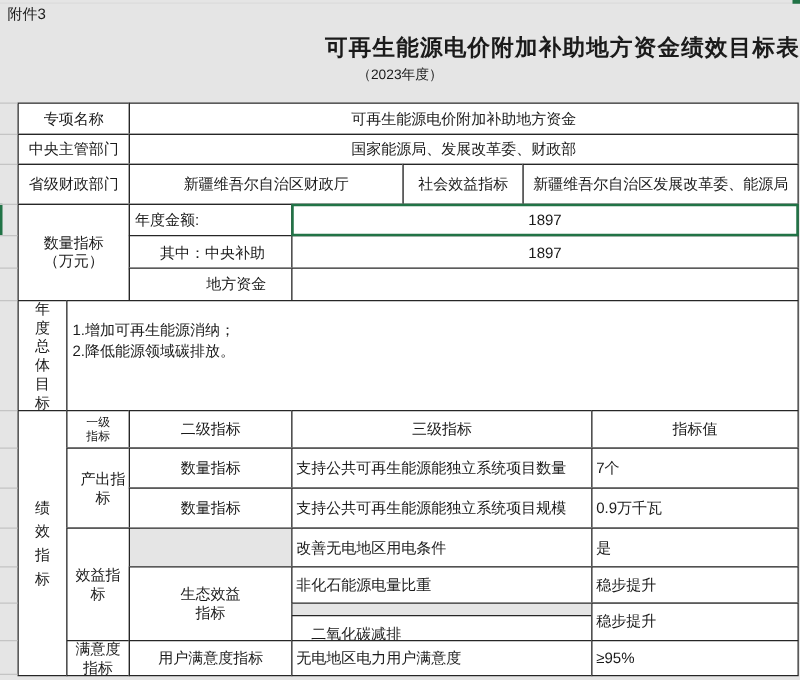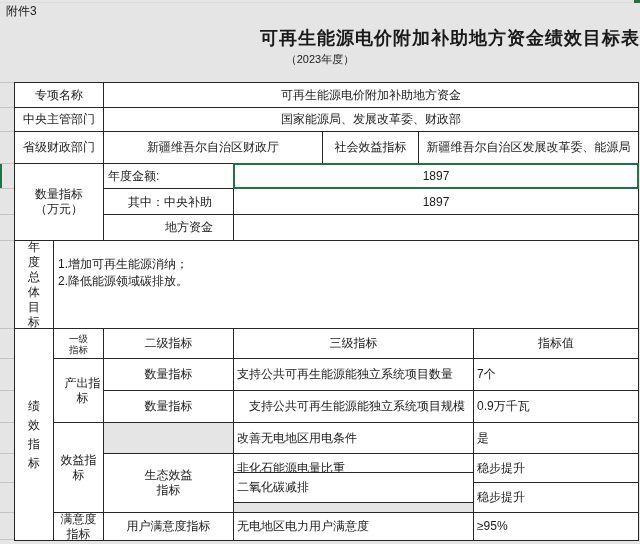--- a/index.html
+++ b/index.html
@@ -92,34 +92,34 @@
     <div class="c" style="left:219px;top:246px;width:241px;height:31px">三级指标</div>
     <div class="c" style="left:459px;top:246px;width:166px;height:31px">指标值</div>
 
     <div class="c" style="left:39px;top:276px;width:59px;height:65px">
       <div class="wrap3">产出指标</div>
     </div>
     <div class="c" style="left:89px;top:276px;width:131px;height:33px">数量指标</div>
     <div class="c al" style="left:219px;top:276px;width:241px;height:33px;padding-left:3px">支持公共可再生能源能独立系统项目数量</div>
     <div class="c al" style="left:459px;top:276px;width:166px;height:33px;padding-left:3px">7个</div>
     <div class="c" style="left:89px;top:308px;width:131px;height:33px">数量指标</div>
-    <div class="c al" style="left:219px;top:308px;width:241px;height:33px;padding-left:15px">支持公共可再生能源能独立系统项目规模</div>
+    <div class="c al" style="left:219px;top:308px;width:241px;height:33px;padding-left:3px">支持公共可再生能源能独立系统项目规模</div>
     <div class="c al" style="left:459px;top:308px;width:166px;height:33px;padding-left:3px">0.9万千瓦</div>
 
     <div class="c" style="left:39px;top:340px;width:51px;height:91px">
       <div class="wrap3">效益指标</div>
     </div>
     <div class="c al" style="left:219px;top:340px;width:241px;height:32px;padding-left:3px">改善无电地区用电条件</div>
     <div class="c al" style="left:459px;top:340px;width:166px;height:32px;padding-left:3px">是</div>
     <div class="c" style="left:89px;top:371px;width:131px;height:60px">
       <div class="wrap4">生态效益指标</div>
     </div>
     <div class="c al" style="left:219px;top:371px;width:241px;height:30px;padding-left:3px">非化石能源电量比重</div>
     <div class="c al" style="left:459px;top:371px;width:166px;height:30px;padding-left:3px">稳步提升</div>
-    <div class="c al" style="left:219px;top:390px;width:241px;height:31px;padding-left:3px">二氧化碳减排</div>
+    <div class="c al" style="left:219px;top:410px;width:241px;height:31px;padding-left:15px">二氧化碳减排</div>
     <div class="c al" style="left:459px;top:400px;width:166px;height:31px;padding-left:3px">稳步提升</div>
 
     <div class="c" style="left:39px;top:430px;width:51px;height:29px">
       <div class="wrap3">满意度指标</div>
     </div>
     <div class="c" style="left:89px;top:430px;width:131px;height:29px">用户满意度指标</div>
     <div class="c al" style="left:219px;top:430px;width:241px;height:29px;padding-left:3px">无电地区电力用户满意度</div>
     <div class="c al" style="left:459px;top:430px;width:166px;height:29px;padding-left:3px">≥95%</div>
 
   </div>

